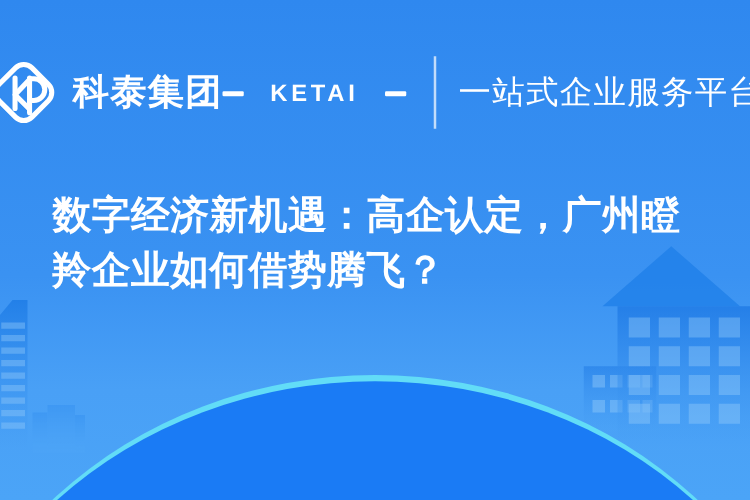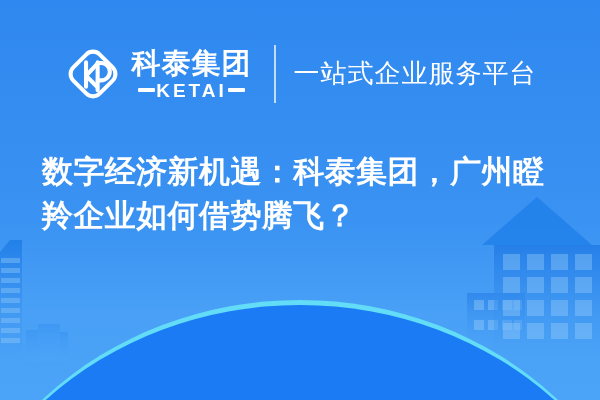--- a/index.html
+++ b/index.html
@@ -69,35 +69,35 @@
   }
 
   .logo-mark {
     width: 58px;
     height: 58px;
     flex: 0 0 58px;
   }
 
   .logo-words {
     display: flex;
-    flex-direction: column;
+    flex-direction: row;
     align-items: center;
   }
   .logo-cn {
     font-size: 29px;
     font-weight: bold;
     color: #ffffff;
     letter-spacing: 1px;
     line-height: 1.05;
     white-space: nowrap;
   }
   .logo-en-row {
     display: flex;
     align-items: center;
-    gap: 1px;
+    gap: 21px;
     margin-top: 2px;
   }
   .logo-dash {
     display: block;
     width: 17px;
     height: 4px;
     background: #ffffff;
     border-radius: 1px;
   }
   .logo-en {
@@ -266,15 +266,15 @@
     </div>
 
     <div class="divider"></div>
 
     <div class="slogan">
       <div class="slogan-main">一站式企业服务平台</div>
     </div>
 
   </div>
 
-  <div class="title">数字经济新机遇：科泰集团，广州瞪羚企业如何借势腾飞？</div>
+  <div class="title">数字经济新机遇：高企认定，广州瞪羚企业如何借势腾飞？</div>
 
 </div>
 
 </body></html>

